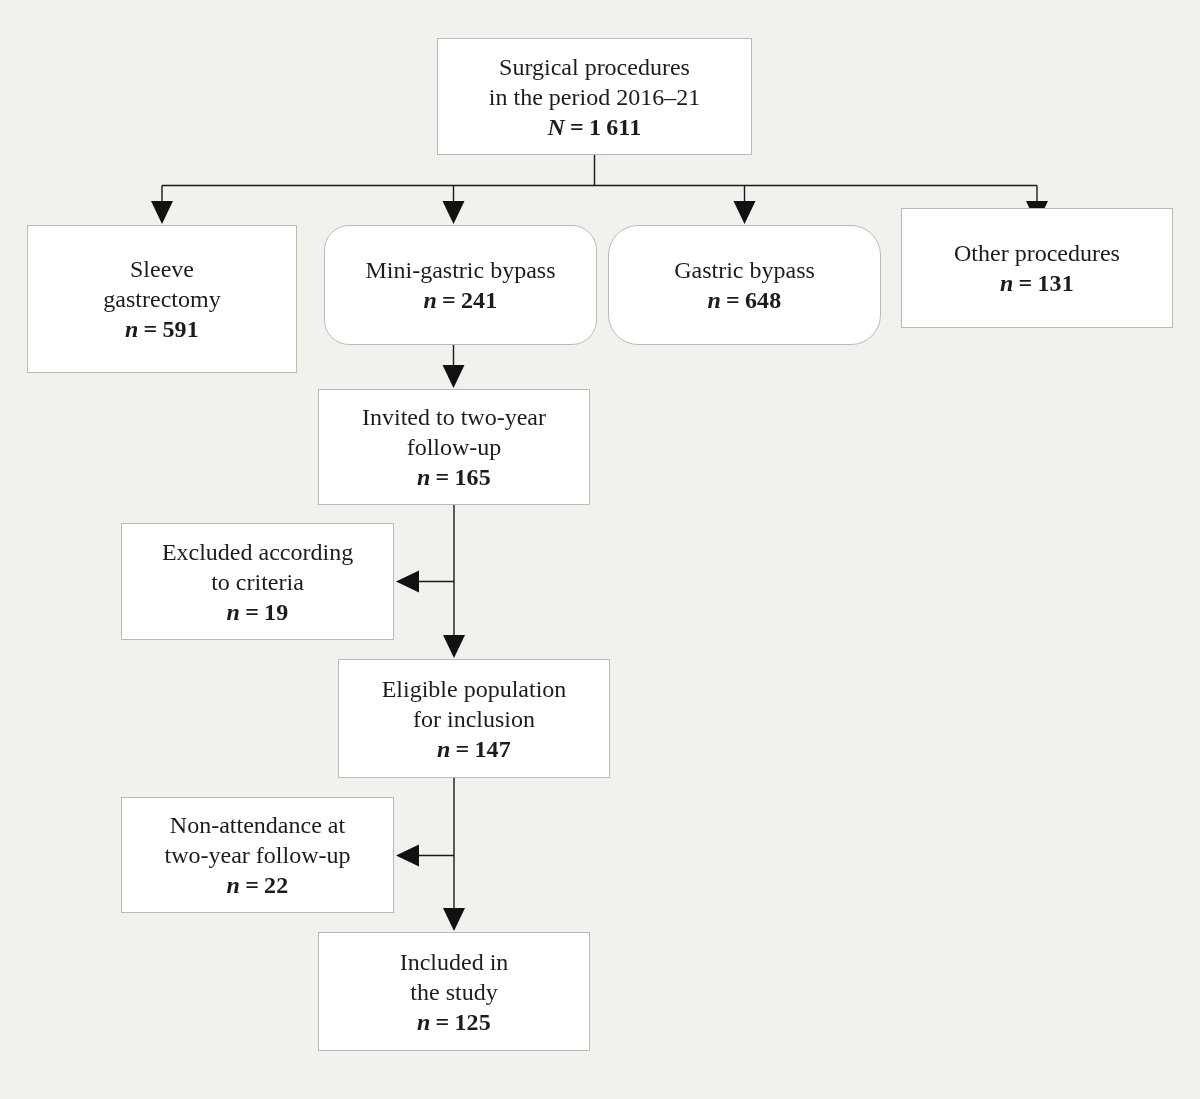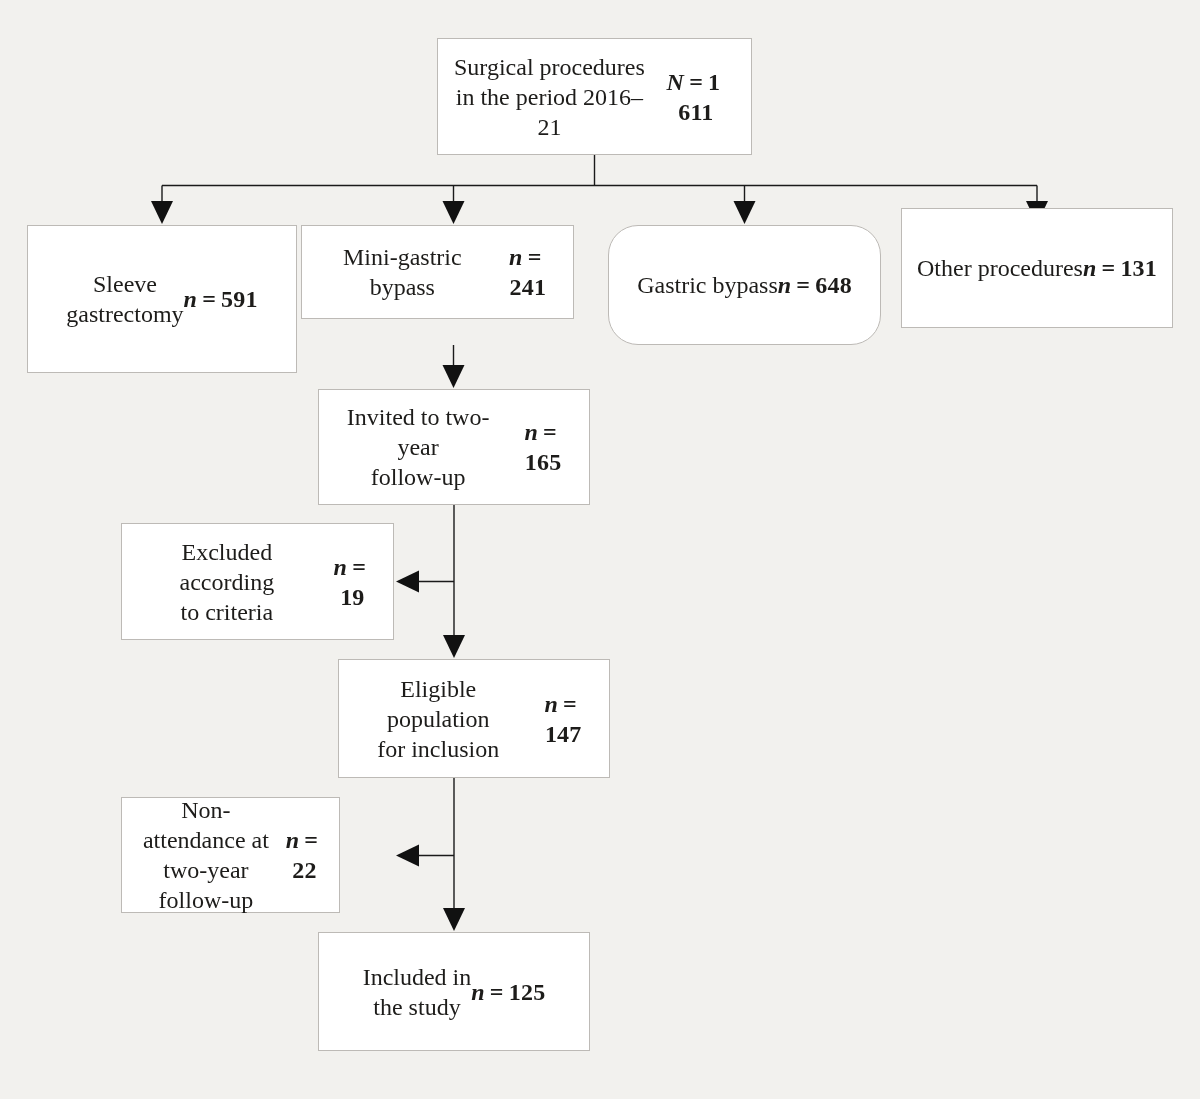--- a/index.html
+++ b/index.html
@@ -19,21 +19,21 @@
     left: 0; top: 0;
     width: 1200px; height: 1099px;
     pointer-events: none;
   }
   .node {
     position: absolute;
     box-sizing: border-box;
     background: #ffffff;
     border: 1px solid #bdbab6;
     display: flex;
-    flex-direction: row;
+    flex-direction: column;
     justify-content: center;
     align-items: center;
     text-align: center;
     color: #1d1c1a;
     font-size: 24px;
     line-height: 30px;
     padding: 6px 10px;
   }
   .node .label {
     white-space: pre-line;
@@ -98,21 +98,21 @@
 in the period 2016–21</div>
     <div class="nline"><i>N</i><span> = 1 611</span></div>
   </div>
 
   <div class="node" style="left:27px; top:225px; width:270px; height:148px;">
     <div class="label">Sleeve
 gastrectomy</div>
     <div class="nline"><i>n</i><span> = 591</span></div>
   </div>
 
-  <div class="node" style="left:301px; top:225px; width:273px; height:94px;">
+  <div class="node" style="left:324px; top:225px; width:273px; height:120px;border-radius:25px;">
     <div class="label">Mini-gastric bypass</div>
     <div class="nline"><i>n</i><span> = 241</span></div>
   </div>
 
   <div class="node" style="left:608px; top:225px; width:273px; height:120px;border-radius:30px;">
     <div class="label">Gastric bypass</div>
     <div class="nline"><i>n</i><span> = 648</span></div>
   </div>
 
   <div class="node" style="left:901px; top:208px; width:272px; height:120px;">
@@ -131,21 +131,21 @@
 to criteria</div>
     <div class="nline"><i>n</i><span> = 19</span></div>
   </div>
 
   <div class="node" style="left:318px; top:659px; width:272px; height:119px;margin-left:20px;">
     <div class="label">Eligible population
 for inclusion</div>
     <div class="nline"><i>n</i><span> = 147</span></div>
   </div>
 
-  <div class="node" style="left:121px; top:797px; width:219px; height:116px;">
+  <div class="node" style="left:121px; top:797px; width:273px; height:116px;">
     <div class="label">Non-attendance at
 two-year follow-up</div>
     <div class="nline"><i>n</i><span> = 22</span></div>
   </div>
 
   <div class="node" style="left:318px; top:932px; width:272px; height:119px;">
     <div class="label">Included in
 the study</div>
     <div class="nline"><i>n</i><span> = 125</span></div>
   </div>

